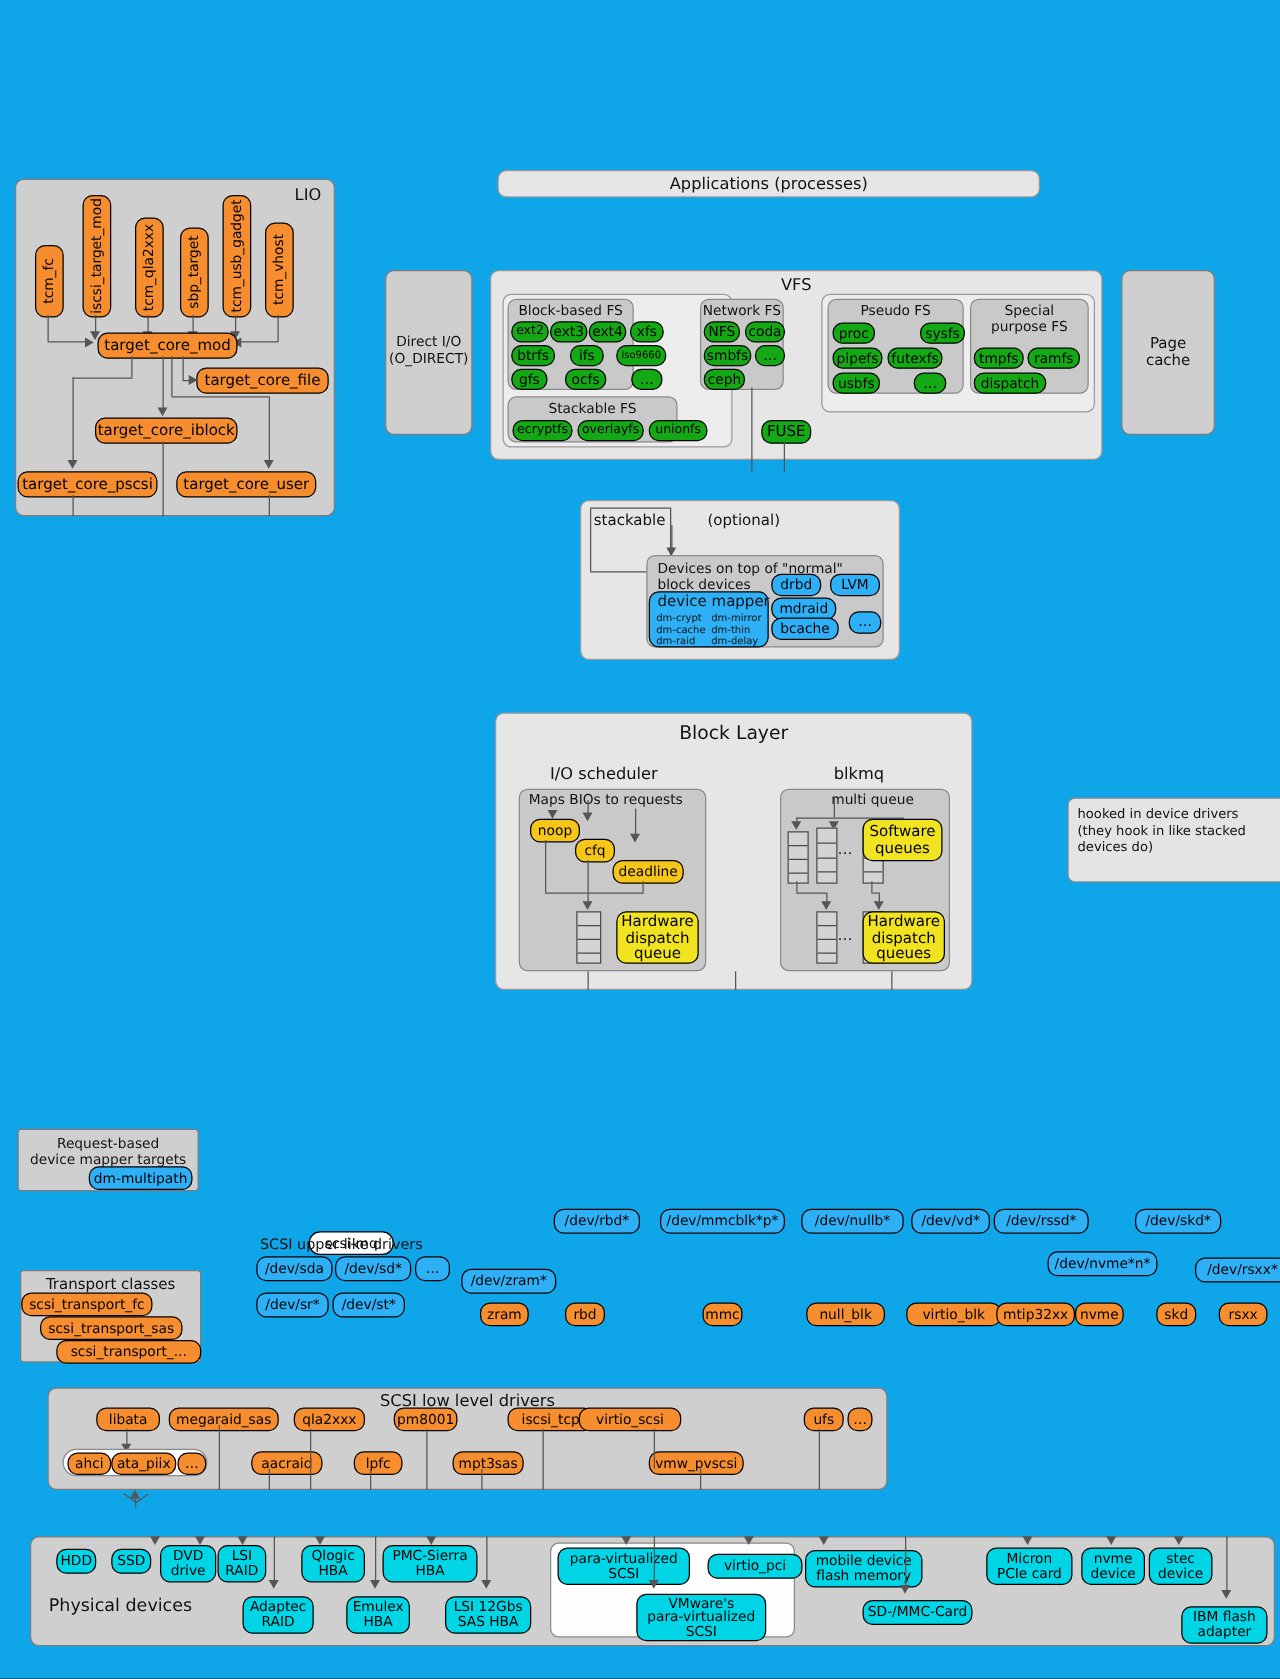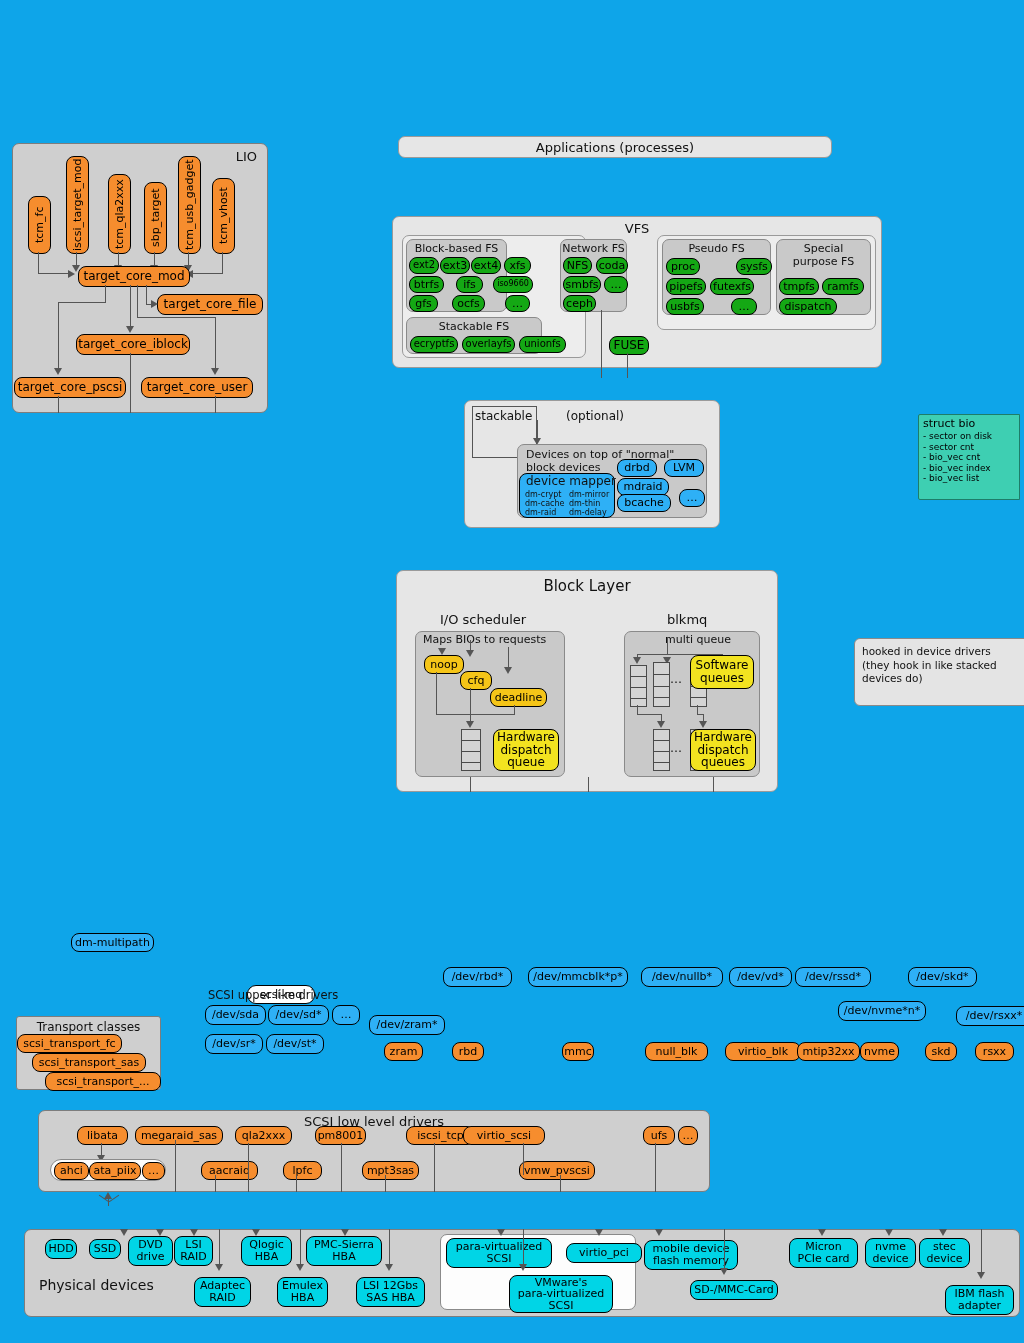--- a/index.html
+++ b/index.html
@@ -204,21 +204,29 @@
 
   <div class="line vline abs" style="left:137px;top:285px;height:32px;"></div>
   <div class="line hline abs" style="left:137px;top:317px;width:78px;"></div>
   <div class="line vline abs" style="left:215px;top:317px;height:52px;"></div>
   <div class="arrow-d" style="left:211px;top:368px;"></div>
 
   <div class="line vline abs" style="left:58px;top:396px;height:17px;"></div>
   <div class="line vline abs" style="left:130px;top:353px;height:60px;"></div>
   <div class="line vline abs" style="left:215px;top:396px;height:17px;"></div>
 
-
+  <div class="abs panel" style="left:308px;top:216px;width:70px;height:132px;">
+    <div class="panel-ttl wrap" style="top:50px;font-size:11px;white-space:pre-line;">Direct I/O
+(O_DIRECT)</div>
+  </div>
+
+  <div class="abs panel" style="left:897px;top:216px;width:75px;height:132px;">
+    <div class="panel-ttl wrap" style="top:50px;font-size:12px;white-space:pre-line;">Page
+cache</div>
+  </div>
 
   <div class="abs panel-lite" style="left:392px;top:216px;width:490px;height:152px;">
     <div class="panel-ttl" style="top:4px;">VFS</div>
   </div>
 
   <div class="abs panel-lite" style="left:402px;top:235px;width:184px;height:123px;background:#ededed;"></div>
 
   <div class="abs panel-inner" style="left:406px;top:239px;width:101px;height:73px;">
     <div class="panel-ttl ttl-sm" style="top:2px;">Block-based FS</div>
   </div>
@@ -266,28 +274,20 @@
     <div class="panel-ttl ttl-sm wrap" style="top:2px;white-space:pre-line;">Special
 purpose FS</div>
   </div>
   <div class="pill green" style="left:779px;top:278px;width:38px;height:15px;font-size:11px;">tmpfs</div>
   <div class="pill green" style="left:822px;top:278px;width:40px;height:15px;font-size:11px;">ramfs</div>
   <div class="pill green" style="left:779px;top:298px;width:56px;height:15px;font-size:11px;">dispatch</div>
 
   <div class="line vline abs" style="left:601px;top:310px;height:68px;"></div>
   <div class="line vline abs" style="left:627px;top:353px;height:25px;"></div>
 
-  <div class="flagnote" style="left:918px;top:414px;width:92px;height:78px;">
-    <b>struct bio</b><br>
-    <span>- sector on disk</span><br>
-    <span>- sector cnt</span><br>
-    <span>- bio_vec cnt</span><br>
-    <span>- bio_vec index</span><br>
-    <span>- bio_vec list</span>
-  </div>
 
   <div class="abs panel-lite" style="left:464px;top:400px;width:256px;height:128px;"></div>
 
   <div class="abs" style="left:472px;top:406px;width:65px;height:52px;border:1px solid #555;background:transparent;">
   </div>
   <div class="lbl" style="left:475px;top:410px;font-size:12px;">stackable</div>
   <div class="lbl" style="left:566px;top:410px;font-size:12px;">(optional)</div>
 
   <div class="line vline abs" style="left:537px;top:420px;height:19px;"></div>
   <div class="arrow-d" style="left:533px;top:438px;"></div>
@@ -409,20 +409,24 @@
 queues</div>
 
   <div class="line vline abs" style="left:470px;top:777px;height:15px;"></div>
   <div class="line vline abs" style="left:588px;top:777px;height:15px;"></div>
   <div class="line vline abs" style="left:713px;top:777px;height:15px;"></div>
 
   <div class="note wrap" style="left:854px;top:638px;width:166px;height:54px;white-space:pre-line;">hooked in device drivers
 (they hook in like stacked
 devices do)</div>
 
+  <div class="abs panel" style="left:14px;top:903px;width:145px;height:50px;border-radius:3px;">
+    <div class="panel-ttl wrap" style="top:4px;font-size:11px;white-space:pre-line;">Request-based
+device mapper targets</div>
+  </div>
   <div class="pill blue" style="left:71px;top:933px;width:81px;height:17px;font-size:11px;">dm-multipath</div>
 
   <div class="abs panel" style="left:16px;top:1016px;width:145px;height:74px;border-radius:3px;">
     <div class="panel-ttl" style="top:3px;font-size:12px;">Transport classes</div>
   </div>
   <div class="pill orange" style="left:17px;top:1034px;width:103px;height:17px;font-size:11px;">scsi_transport_fc</div>
   <div class="pill orange" style="left:32px;top:1053px;width:112px;height:17px;font-size:11px;">scsi_transport_sas</div>
   <div class="pill orange" style="left:45px;top:1072px;width:114px;height:17px;font-size:11px;">scsi_transport_...</div>
 
   <div class="pill white" style="left:247px;top:969px;width:66px;height:17px;font-size:11px;border-radius:9px;margin-top:16px;">scsi-mq</div>

